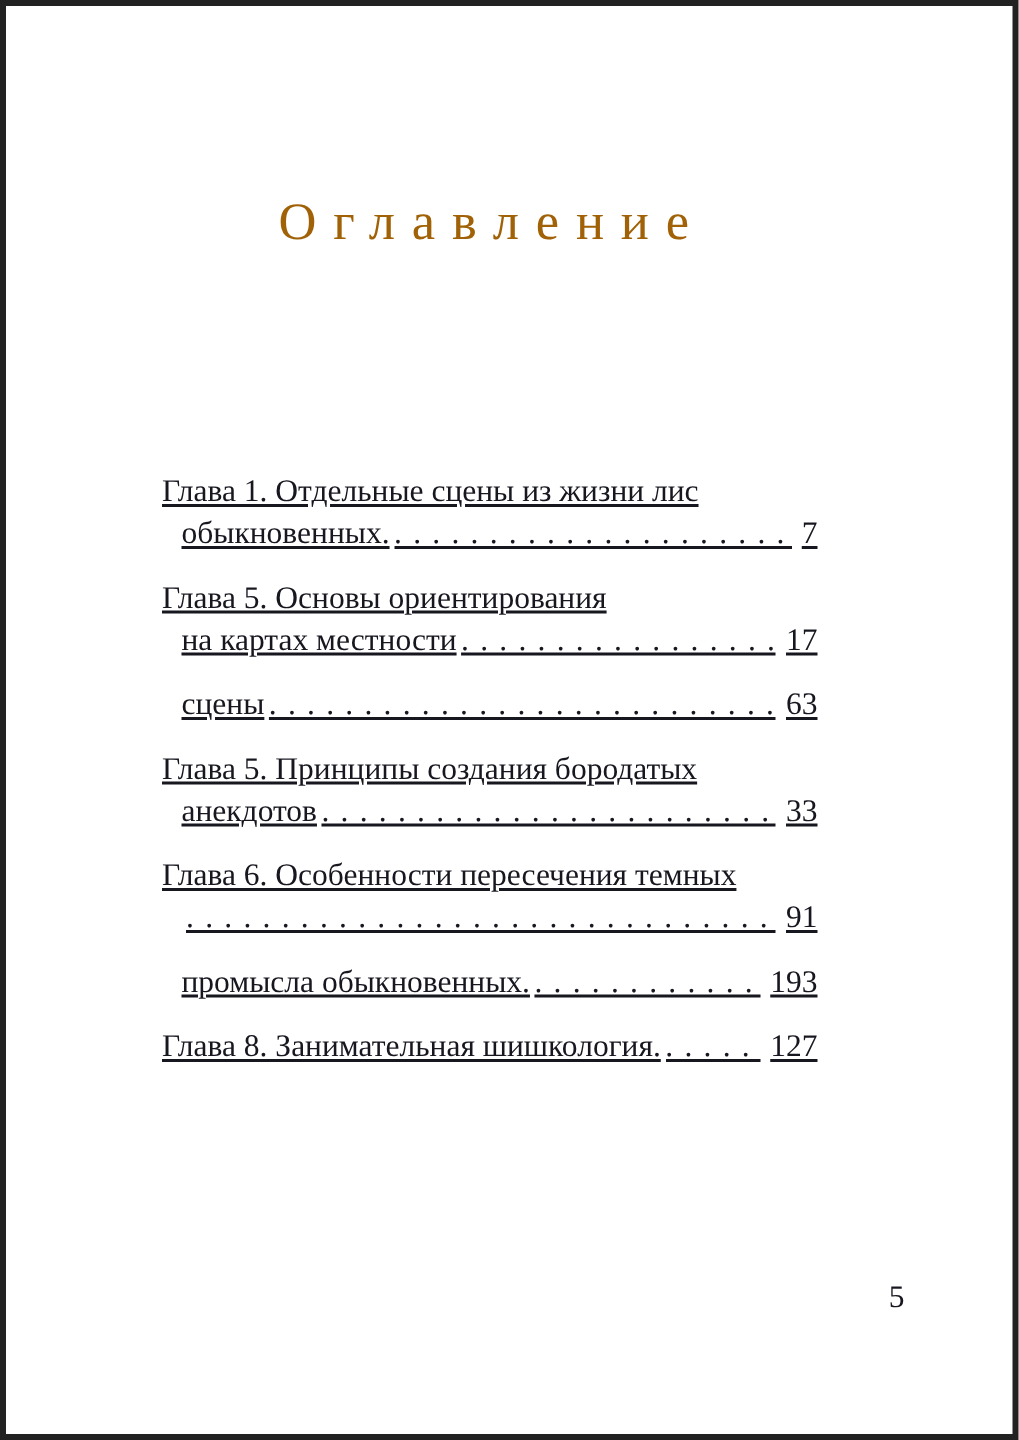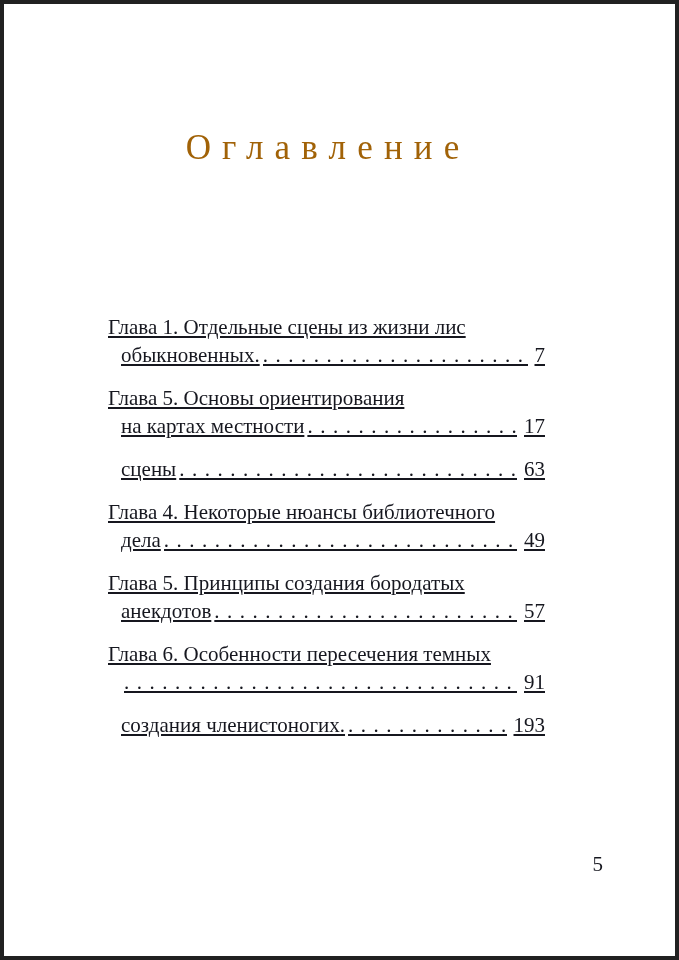--- a/index.html
+++ b/index.html
@@ -98,58 +98,55 @@
     </div>
 
     <div class="entry">
       <div class="line cont">
         <span>сцены</span>
         <span class="leader"></span>
         <span class="pagenum">63</span>
       </div>
     </div>
 
-    <div class="entry">
-      <div class="line">
-        <span>Глава 4. Некоторые нюансы библиотечного</span>
-      </div>
-      <div class="line cont">
-        <span>дела</span>
-        <span class="leader"></span>
-        <span class="pagenum">49</span>
-      </div>
-    </div>
 
     <div class="entry">
       <div class="line">
         <span>Глава 5. Принципы создания бородатых</span>
       </div>
       <div class="line cont">
         <span>анекдотов</span>
         <span class="leader"></span>
-        <span class="pagenum">57</span>
+        <span class="pagenum">33</span>
       </div>
     </div>
 
     <div class="entry">
       <div class="line">
         <span>Глава 6. Особенности пересечения темных</span>
       </div>
       <div class="line cont">
         <span class="leader"></span>
         <span class="pagenum">91</span>
       </div>
     </div>
 
     <div class="entry">
       <div class="line cont">
-        <span>создания членистоногих.</span>
+        <span>промысла обыкновенных.</span>
         <span class="leader"></span>
         <span class="pagenum">193</span>
       </div>
     </div>
 
+    <div class="entry">
+      <div class="line">
+        <span>Глава 8. Занимательная шишкология.</span>
+        <span class="leader"></span>
+        <span class="pagenum">127</span>
+      </div>
+    </div>
 
   </div>
 
   <div class="folio">5</div>
 
 </div>
 
 </body></html>

